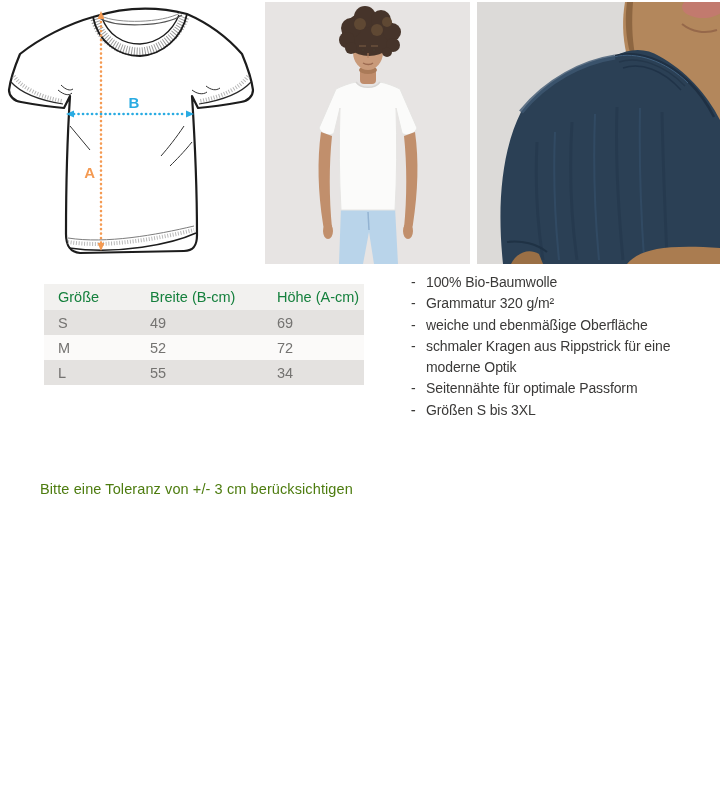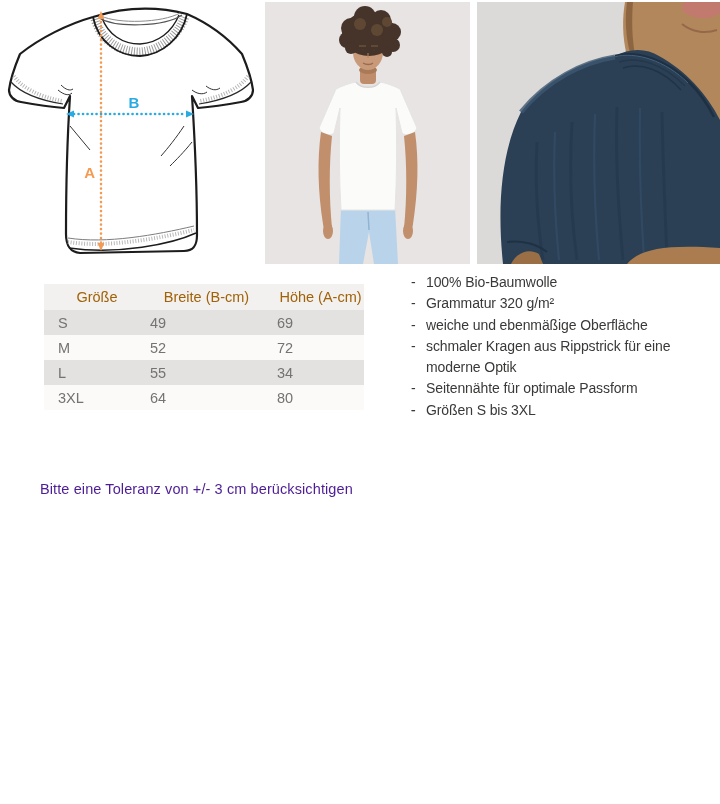--- a/index.html
+++ b/index.html
@@ -20,27 +20,27 @@
     border-collapse:collapse; font-size:14.5px; table-layout:fixed;
   }
   .size-table col.c1 { width:92px; }
   .size-table col.c2 { width:127px; }
   .size-table col.c3 { width:101px; }
   .size-table th, .size-table td {
     height:25px; text-align:left; font-weight:normal; padding:0 0 0 14px;
     white-space:nowrap; overflow:hidden;
   }
   .size-table thead tr { background:#f2f1ef; }
-  .size-table thead th { color:#a16207; height:26px;text-align:center; }
+  .size-table thead th { color:#15803d; height:26px; }
   .size-table tbody td { color:#747371; }
   .size-table tbody tr.odd  { background:#e4e2e0; }
   .size-table tbody tr.even { background:#fbfaf9; }
 
   .tolerance-note {
-    position:absolute; left:40px; top:481px; font-size:14.5px; color:#4c1d95;
+    position:absolute; left:40px; top:481px; font-size:14.5px; color:#4d7c0f;
     letter-spacing:0.1px;
   }
 
   
   .desc-col {
     position:absolute; left:409px; top:272px; width:309px;
     font-size:14px; line-height:21.3px; color:#3a3938;
     letter-spacing:-0.1px; hyphens:manual; -webkit-hyphens:manual;
   }
   .desc-col p { margin:0 0 18px 0; white-space:pre-line; }
@@ -226,25 +226,20 @@
       <tr class="even">
         <td>M</td>
         <td>52</td>
         <td>72</td>
       </tr>
       <tr class="odd">
         <td>L</td>
         <td>55</td>
         <td>34</td>
       </tr>
-      <tr class="even">
-        <td>3XL</td>
-        <td>64</td>
-        <td>80</td>
-      </tr>
     </tbody>
   </table>
 
   <div class="tolerance-note">Bitte eine Toleranz von +/- 3 cm berücksichtigen</div>
 
   <div class="desc-col">
     <ul class="bullet-list">
       <li class="bullet-item">
         <span class="dash">-</span>
         <span>100% Bio-Baumwolle</span>

